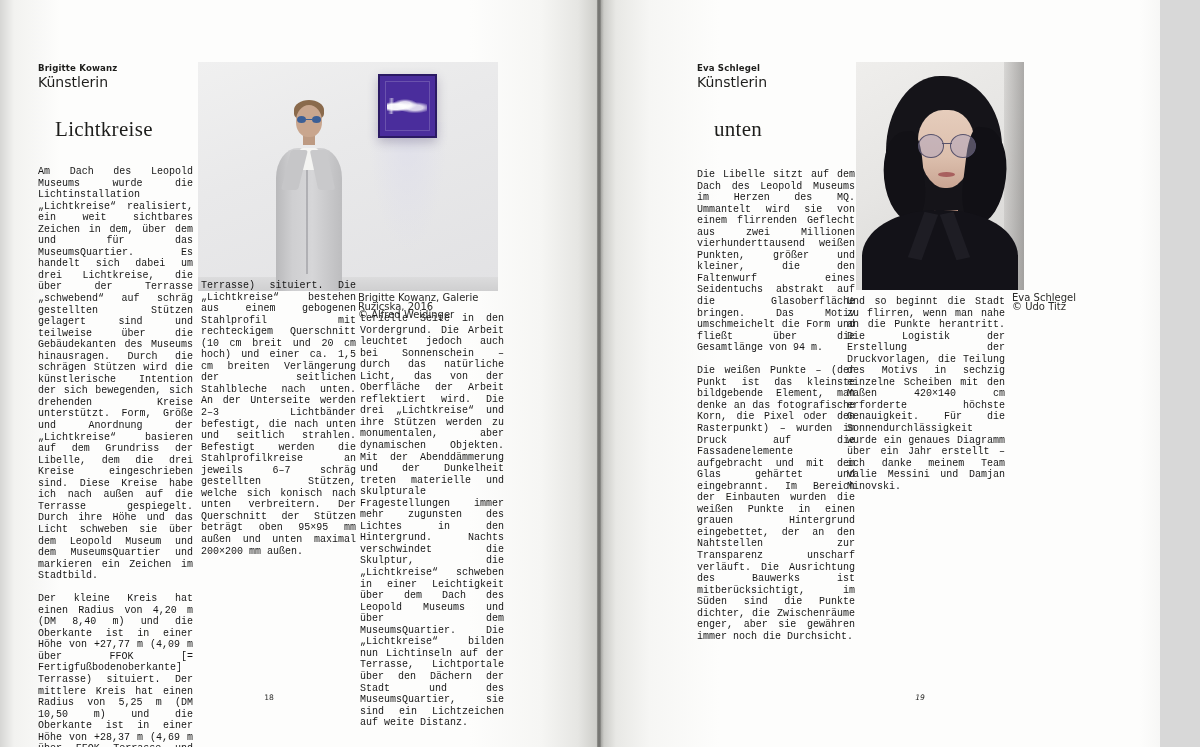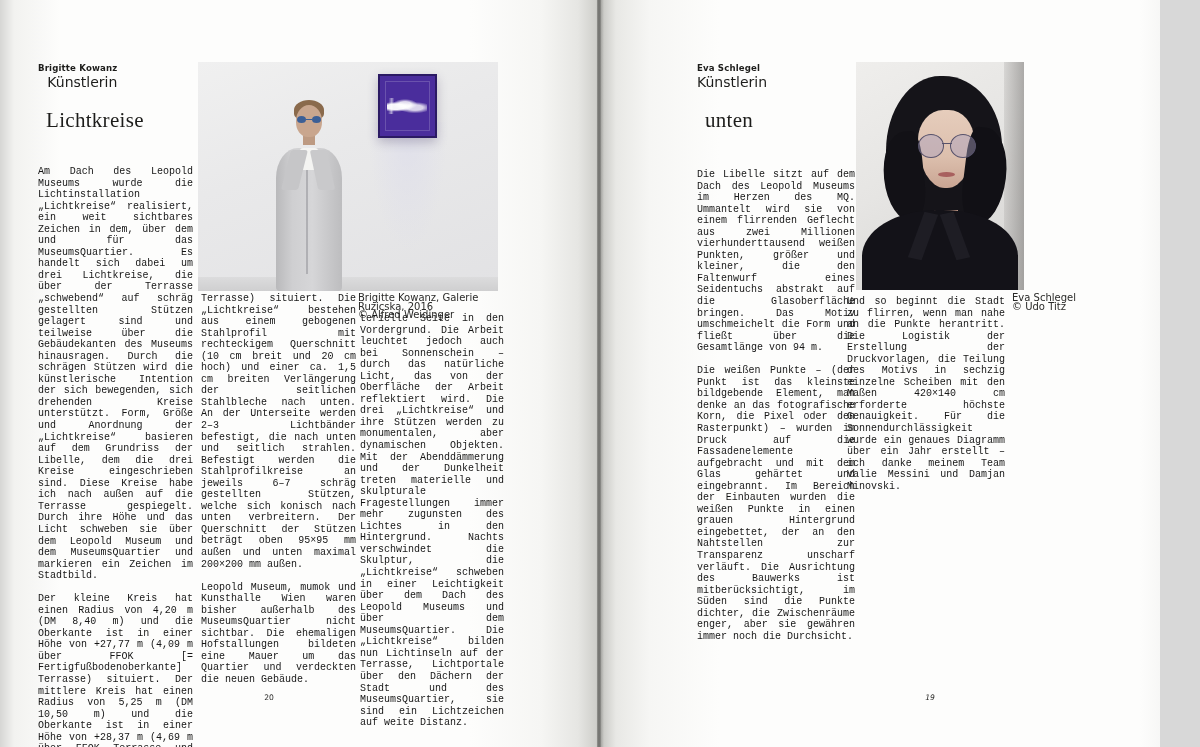--- a/index.html
+++ b/index.html
@@ -65,21 +65,21 @@
     font-size: 14px;
     display: block;
   }
   .headline {
     position: absolute;
     font-family: "Liberation Serif", serif;
     font-size: 21px;
     color: #1d1d1b;
     letter-spacing: .3px;
     font-weight: normal;
-    margin: 8px;
+    margin: 17px;
   }
 
   
   .col {
     position: absolute;
     font-family: Liberation Mono, monospace;
     font-size: 10px;
     line-height: 11.55px;
     color: #161616;
     text-align: justify;
@@ -253,21 +253,21 @@
     background: #b8917f;
   }
 </style>
 </head>
 <body>
 
 <div id="spread">
 
   <div class="page left">
 
-    <div class="byline" style="left:38px; top:63px;text-align:right;">
+    <div class="byline" style="left:38px; top:63px;">
       <span class="name">Brigitte Kowanz</span>
       <span class="role">Künstlerin</span>
     </div>
 
     <h1 class="headline" style="left:38px; top:100px;">Lichtkreise</h1>
 
     <div class="photo kowanz-photo">
       <div class="gal-floorline"></div>
       <div class="glow"></div>
       <div class="lightbox">
@@ -288,30 +288,29 @@
     </div>
 
     <div class="caption" style="left:358px; top:294px; width:145px;">Brigitte Kowanz, Galerie Ruzicska, 2016
 © Alfred Weidinger</div>
 
     <div class="col" style="left:38px; top:166px; width:155px;">
       <p>Am Dach des Leopold Museums wurde die Lichtinstallation „Lichtkreise“ realisiert, ein weit sichtbares Zeichen in dem, über dem und für das MuseumsQuartier. Es handelt sich dabei um drei Lichtkreise, die über der Terrasse „schwebend“ auf schräg gestellten Stützen gelagert sind und teilweise über die Gebäudekanten des Museums hinausragen. Durch die schrägen Stützen wird die künstlerische Intention der sich bewegenden, sich drehenden Kreise unterstützt. Form, Größe und Anordnung der „Lichtkreise“ basieren auf dem Grundriss der Libelle, dem die drei Kreise eingeschrieben sind. Diese Kreise habe ich nach außen auf die Terrasse gespiegelt. Durch ihre Höhe und das Licht schweben sie über dem Leopold Museum und dem MuseumsQuartier und markieren ein Zeichen im Stadtbild.</p>
       <p>Der kleine Kreis hat einen Radius von 4,20 m (DM 8,40 m) und die Oberkante ist in einer Höhe von +27,77 m (4,09 m über FFOK [= Fertigfußbodenoberkante] Terrasse) situiert. Der mittlere Kreis hat einen Radius von 5,25 m (DM 10,50 m) und die Oberkante ist in einer Höhe von +28,37 m (4,69 m über FFOK Terrasse und 3,83 m über FFOK Panoramaterrasse) situiert. Der große Kreis hat einen Radius von 6,75 m (DM 13,50 m) und die Oberkante ist in einer Höhe von +28,07 m (4,39 m über FFOK</p>
     </div>
 
-    <div class="col" style="left:201px; top:293px; width:155px;">
+    <div class="col" style="left:201px; top:280px; width:155px;">
       <p>Terrasse) situiert. Die „Lichtkreise“ bestehen aus einem gebogenen Stahlprofil mit rechteckigem Querschnitt (10 cm breit und 20 cm hoch) und einer ca. 1,5 cm breiten Verlängerung der seitlichen Stahlbleche nach unten. An der Unterseite werden 2–3 Lichtbänder befestigt, die nach unten und seitlich strahlen. Befestigt werden die Stahlprofilkreise an jeweils 6–7 schräg gestellten Stützen, welche sich konisch nach unten verbreitern. Der Querschnitt der Stützen beträgt oben 95×95 mm außen und unten maximal 200×200 mm außen.</p>
-      <p>Leopold Museum, mumok und Kunsthalle Wien waren bisher außerhalb des MuseumsQuartier nicht sichtbar. Die ehemaligen Hofstallungen bildeten eine Mauer um das Quartier und verdeckten die neuen Gebäude.</p>
     </div>
 
     <div class="col" style="left:360px; top:313px; width:144px;">
       <p>terielle Seite in den Vordergrund. Die Arbeit leuchtet jedoch auch bei Sonnenschein – durch das natürliche Licht, das von der Oberfläche der Arbeit reflektiert wird. Die drei „Lichtkreise“ und ihre Stützen werden zu monumentalen, aber dynamischen Objekten. Mit der Abenddämmerung und der Dunkelheit treten materielle und skulpturale Fragestellungen immer mehr zugunsten des Lichtes in den Hintergrund. Nachts verschwindet die Skulptur, die „Lichtkreise“ schweben in einer Leichtigkeit über dem Dach des Leopold Museums und über dem MuseumsQuartier. Die „Lichtkreise“ bilden nun Lichtinseln auf der Terrasse, Lichtportale über den Dächern der Stadt und des MuseumsQuartier, sie sind ein Lichtzeichen auf weite Distanz.</p>
     </div>
 
-    <div class="folio" style="left:249px; top:693px;">20</div>
+    <div class="folio" style="left:249px; top:693px;">18</div>
   </div>
 
   <div class="page right">
 
     <div class="byline" style="left:97px; top:63px;">
       <span class="name">Eva Schlegel</span>
       <span class="role">Künstlerin</span>
     </div>
 
     <h1 class="headline" style="left:97px; top:100px;">unten</h1>
@@ -338,17 +337,17 @@
 
     <div class="col" style="left:97px; top:169px; width:158px;">
       <p>Die Libelle sitzt auf dem Dach des Leopold Museums im Herzen des MQ. Ummantelt wird sie von einem flirrenden Geflecht aus zwei Millionen vierhunderttausend weißen Punkten, größer und kleiner, die den Faltenwurf eines Seidentuchs abstrakt auf die Glasoberfläche bringen. Das Motiv umschmeichelt die Form und fließt über die Gesamtlänge von 94 m.</p>
       <p>Die weißen Punkte – (der Punkt ist das kleinste bildgebende Element, man denke an das fotografische Korn, die Pixel oder den Rasterpunkt) – wurden im Druck auf die Fassadenelemente aufgebracht und mit dem Glas gehärtet und eingebrannt. Im Bereich der Einbauten wurden die weißen Punkte in einen grauen Hintergrund eingebettet, der an den Nahtstellen zur Transparenz unscharf verläuft. Die Ausrichtung des Bauwerks ist mitberücksichtigt, im Süden sind die Punkte dichter, die Zwischenräume enger, aber sie gewähren immer noch die Durchsicht.</p>
     </div>
 
     <div class="col" style="left:247px; top:296px; width:158px;">
       <p>Und so beginnt die Stadt zu flirren, wenn man nahe an die Punkte herantritt. Die Logistik der Erstellung der Druckvorlagen, die Teilung des Motivs in sechzig einzelne Scheiben mit den Maßen 420×140 cm erforderte höchste Genauigkeit. Für die Sonnendurchlässigkeit wurde ein genaues Diagramm über ein Jahr erstellt – ich danke meinem Team Valie Messini und Damjan Minovski.</p>
     </div>
 
-    <div class="folio" style="left:310px; top:693px;font-style:italic;">19</div>
+    <div class="folio" style="left:300px; top:693px;font-style:italic;">19</div>
   </div>
 
   <div class="gutter"></div>
 </div>
 
 </body></html>

